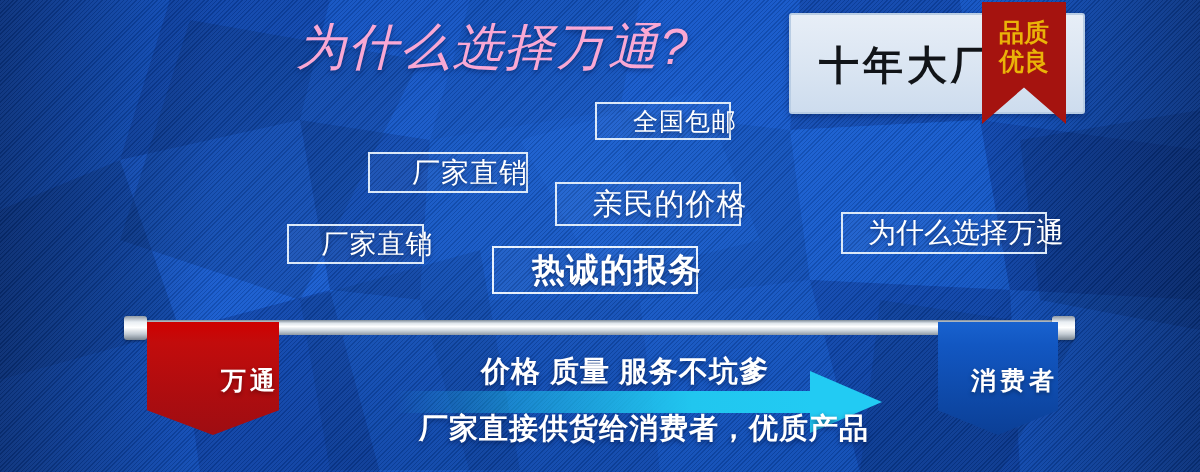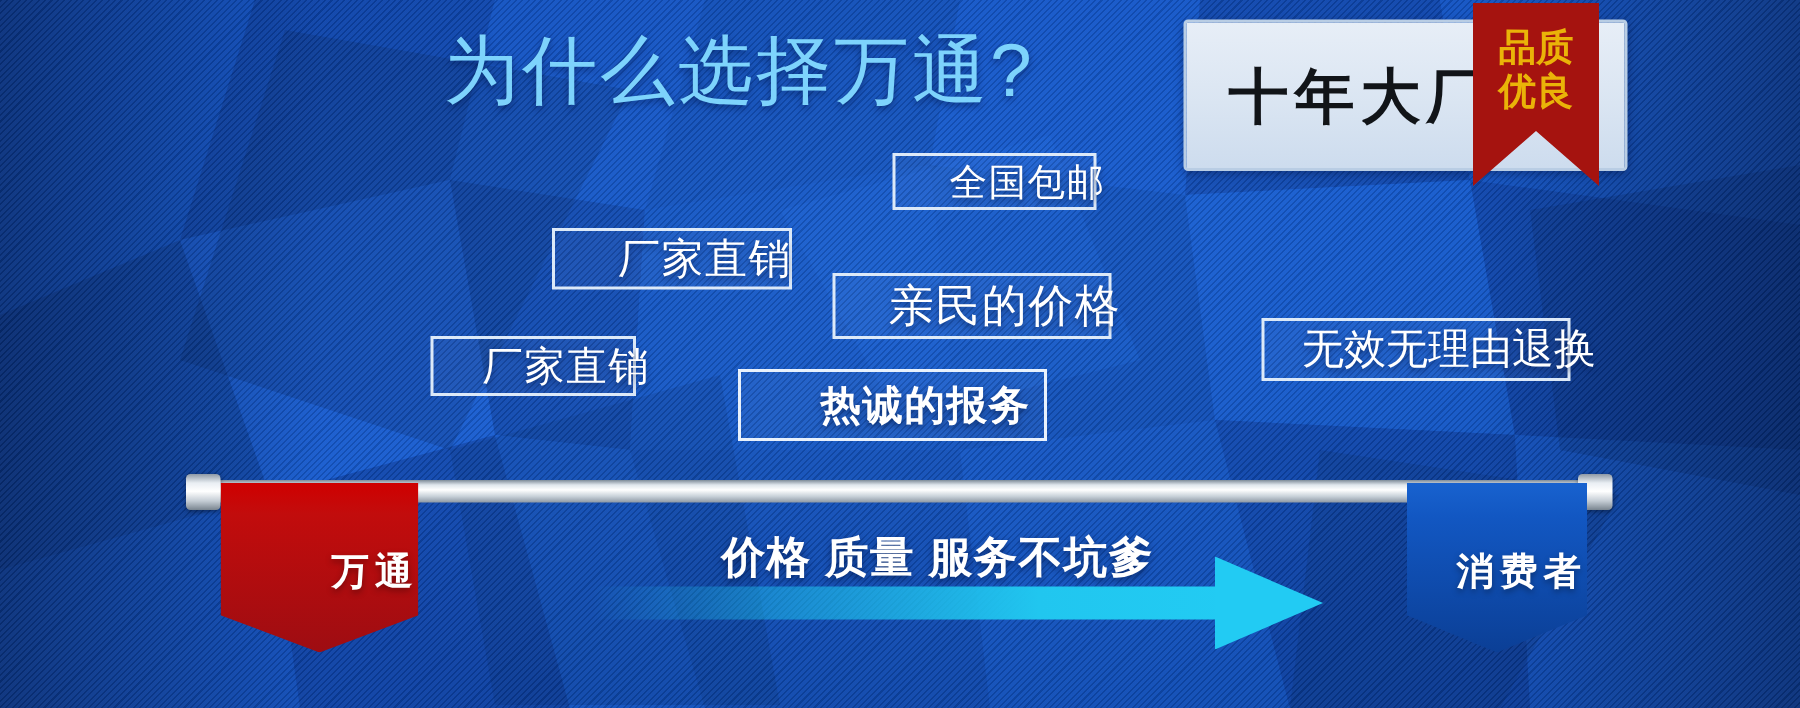--- a/index.html
+++ b/index.html
@@ -34,24 +34,25 @@
     pointer-events: none;
   }
 
   
   .headline {
     position: absolute;
     left: 296px; top: 18px;
     font-size: 50px;
     line-height: 58px;
     letter-spacing: 2px;
-    color: #7dd3fc;
+    color: #f9a8d4;
     font-weight: 400;
     white-space: nowrap;
     text-shadow: 0 2px 5px rgba(0,20,70,0.55);
+    font-style: italic;
   }
 
   
   .badge {
     position: absolute;
     left: 789px; top: 13px;
     width: 296px; height: 101px;
     background: linear-gradient(180deg, #e7eef7 0%, #dae5f2 55%, #cddcee 100%);
     border: 2px solid #b9cde4;
     border-radius: 3px;
@@ -102,21 +103,21 @@
     background: rgba(255,255,255,0.03);
     padding-left: 44px;
   }
   .tag-1 { left: 595px; top: 102px;  width: 136px; height: 38px; font-size: 25px; letter-spacing: 1px; }
   .tag-2 { left: 368px; top: 152px;  width: 160px; height: 41px; font-size: 28px; letter-spacing: 1px; }
   .tag-3 { left: 555px; top: 182px;  width: 186px; height: 44px; font-size: 30px; letter-spacing: 1px; }
   .tag-4 { left: 287px; top: 224px;  width: 137px; height: 40px; font-size: 27px; letter-spacing: 1px; }
   .tag-5 { left: 841px; top: 212px;  width: 206px; height: 42px; font-size: 28px; letter-spacing: 0px; }
   .tag-6 {
     left: 492px; top: 246px; width: 206px; height: 48px;
-    font-size: 27px; font-weight: 700; letter-spacing: 1px;
+    font-size: 33px; font-weight: 700; letter-spacing: 1px;
     border-color: #e8f1fc;
   }
 
   
   .rod {
     position: absolute;
     left: 140px; top: 320px;
     width: 922px; height: 15px;
     background: linear-gradient(180deg, #7e8b98 0%, #dfe6ec 22%, #ffffff 44%, #c9d2da 72%, #8d98a4 100%);
     border-radius: 2px;
@@ -251,33 +252,34 @@
     <div class="ribbon">
       <div class="ribbon-text">品质
 优良</div>
     </div>
   </div>
 
   <div class="tag tag-1">全国包邮</div>
   <div class="tag tag-2">厂家直销</div>
   <div class="tag tag-3">亲民的价格</div>
   <div class="tag tag-4">厂家直销</div>
-  <div class="tag tag-5">无效无理由退换</div>
+  <div class="tag tag-5">为什么选择万通</div>
   <div class="tag tag-6">热诚的报务</div>
 
   <div class="rod"></div>
   <div class="rod-cap rod-cap-left"></div>
   <div class="rod-cap rod-cap-right"></div>
 
   <div class="flag flag-left">
     <span class="flag-label">万通</span>
   </div>
   <div class="flag flag-right">
     <span class="flag-label">消费者</span>
   </div>
 
   <div class="arrow-wrap">
     <div class="arrow-shaft"></div>
     <div class="arrow-head"></div>
   </div>
   <div class="copy-line copy-1">价格 质量 服务不坑爹</div>
+  <div class="copy-line copy-2">厂家直接供货给消费者，优质产品</div>
 
 </div>
 
 </body></html>

